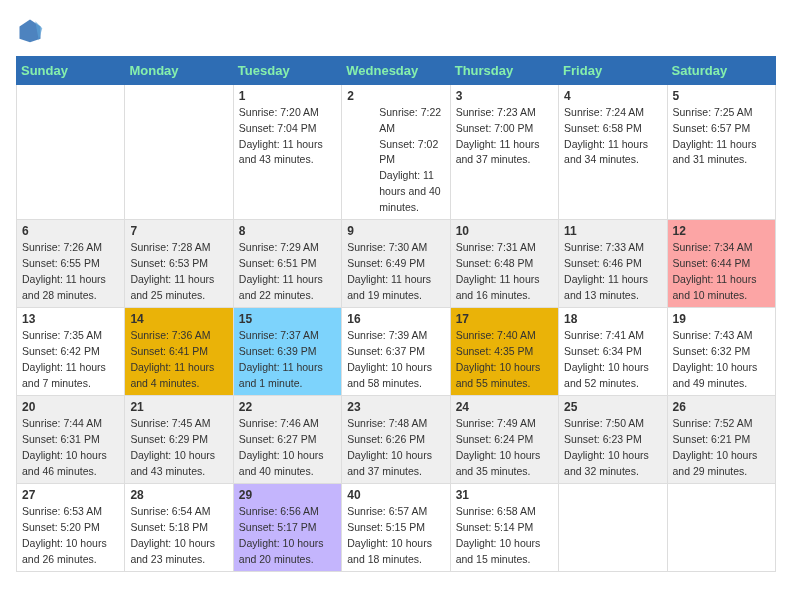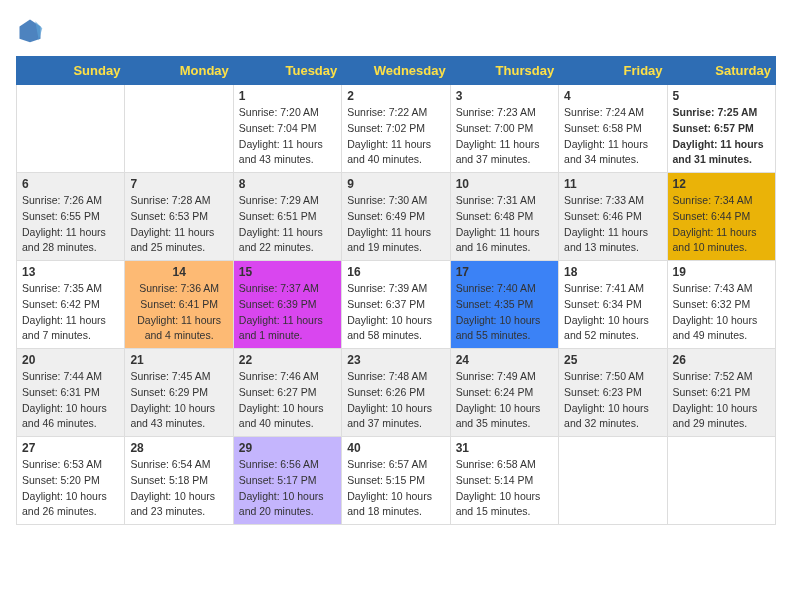--- a/index.html
+++ b/index.html
@@ -26,24 +26,24 @@
     .logo-icon {
       width: 28px;
       height: 28px;
     }
     .title-block { text-align: right; }
     .month-title { font-size: 36px; color: #333; font-weight: normal; }
     .location { font-size: 16px; color: #555; }
     .calendar { width: 100%; border-collapse: collapse; }
     .calendar th {
       background-color: #2e6db4;
-      color: #fde047;
+      color: #86efac;
       font-size: 13px;
       padding: 6px 4px;
-      text-align: right;
+      text-align: left;
       border: 1px solid #2e6db4;
     }
     .calendar td {
       vertical-align: top;
       padding: 4px 5px;
       font-size: 10.5px;
       color: #333;
       border: 1px solid #ddd;
       width: calc(100% / 7);
       min-height: 80px;
@@ -92,39 +92,39 @@
         <td class="empty" style="background: rgb(255, 255, 255);"></td>
         <td class="empty" style="background: rgb(255, 255, 255);"></td>
         <td style="background: rgb(255, 255, 255);">
           <div class="day-num">1</div>
           <div class="day-info" style="white-space: pre-line;">Sunrise: 7:20 AM
 Sunset: 7:04 PM
 Daylight: 11 hours and 43 minutes.</div>
         </td>
         <td style="background: rgb(255, 255, 255);">
           <div class="day-num">2</div>
-          <div class="day-info" style="white-space: pre-line;">Sunrise: 7:22 AM
+          <div class="day-info" style="white-space: pre-line; margin-left: 32px;">Sunrise: 7:22 AM
 Sunset: 7:02 PM
 Daylight: 11 hours and 40 minutes.</div>
         </td>
         <td style="background: rgb(255, 255, 255);">
           <div class="day-num">3</div>
           <div class="day-info" style="white-space: pre-line;">Sunrise: 7:23 AM
 Sunset: 7:00 PM
 Daylight: 11 hours and 37 minutes.</div>
         </td>
         <td style="background: rgb(255, 255, 255);">
           <div class="day-num">4</div>
           <div class="day-info" style="white-space: pre-line;">Sunrise: 7:24 AM
 Sunset: 6:58 PM
 Daylight: 11 hours and 34 minutes.</div>
         </td>
         <td style="background: rgb(255, 255, 255);">
           <div class="day-num">5</div>
-          <div class="day-info" style="white-space: pre-line; font-weight: bold;">Sunrise: 7:25 AM
+          <div class="day-info" style="white-space: pre-line;">Sunrise: 7:25 AM
 Sunset: 6:57 PM
 Daylight: 11 hours and 31 minutes.</div>
         </td>
       </tr>
       <tr>
         <td style="background: rgb(239, 239, 239);">
           <div class="day-num">6</div>
           <div class="day-info" style="white-space: pre-line;">Sunrise: 7:26 AM
 Sunset: 6:55 PM
 Daylight: 11 hours and 28 minutes.</div>
@@ -152,53 +152,53 @@
           <div class="day-info" style="white-space: pre-line;">Sunrise: 7:31 AM
 Sunset: 6:48 PM
 Daylight: 11 hours and 16 minutes.</div>
         </td>
         <td style="background: rgb(239, 239, 239);">
           <div class="day-num">11</div>
           <div class="day-info" style="white-space: pre-line;">Sunrise: 7:33 AM
 Sunset: 6:46 PM
 Daylight: 11 hours and 13 minutes.</div>
         </td>
-        <td style="background: #eab308;">
+        <td style="background: #fca5a5;">
           <div class="day-num">12</div>
           <div class="day-info" style="white-space: pre-line;">Sunrise: 7:34 AM
 Sunset: 6:44 PM
 Daylight: 11 hours and 10 minutes.</div>
         </td>
       </tr>
       <tr>
         <td style="background: rgb(255, 255, 255);">
           <div class="day-num">13</div>
           <div class="day-info" style="white-space: pre-line;">Sunrise: 7:35 AM
 Sunset: 6:42 PM
 Daylight: 11 hours and 7 minutes.</div>
         </td>
-        <td style="background: #fdba74; text-align: center;">
+        <td style="background: #eab308;">
           <div class="day-num">14</div>
           <div class="day-info" style="white-space: pre-line;">Sunrise: 7:36 AM
 Sunset: 6:41 PM
 Daylight: 11 hours and 4 minutes.</div>
         </td>
-        <td style="background: #d946ef;">
+        <td style="background: #7dd3fc;">
           <div class="day-num">15</div>
           <div class="day-info" style="white-space: pre-line;">Sunrise: 7:37 AM
 Sunset: 6:39 PM
 Daylight: 11 hours and 1 minute.</div>
         </td>
         <td style="background: rgb(255, 255, 255);">
           <div class="day-num">16</div>
           <div class="day-info" style="white-space: pre-line;">Sunrise: 7:39 AM
 Sunset: 6:37 PM
 Daylight: 10 hours and 58 minutes.</div>
         </td>
-        <td style="background: #3b82f6;">
+        <td style="background: #eab308;">
           <div class="day-num">17</div>
           <div class="day-info" style="white-space: pre-line;">Sunrise: 7:40 AM
 Sunset: 4:35 PM
 Daylight: 10 hours and 55 minutes.</div>
         </td>
         <td style="background: rgb(255, 255, 255);">
           <div class="day-num">18</div>
           <div class="day-info" style="white-space: pre-line;">Sunrise: 7:41 AM
 Sunset: 6:34 PM
 Daylight: 10 hours and 52 minutes.</div>

